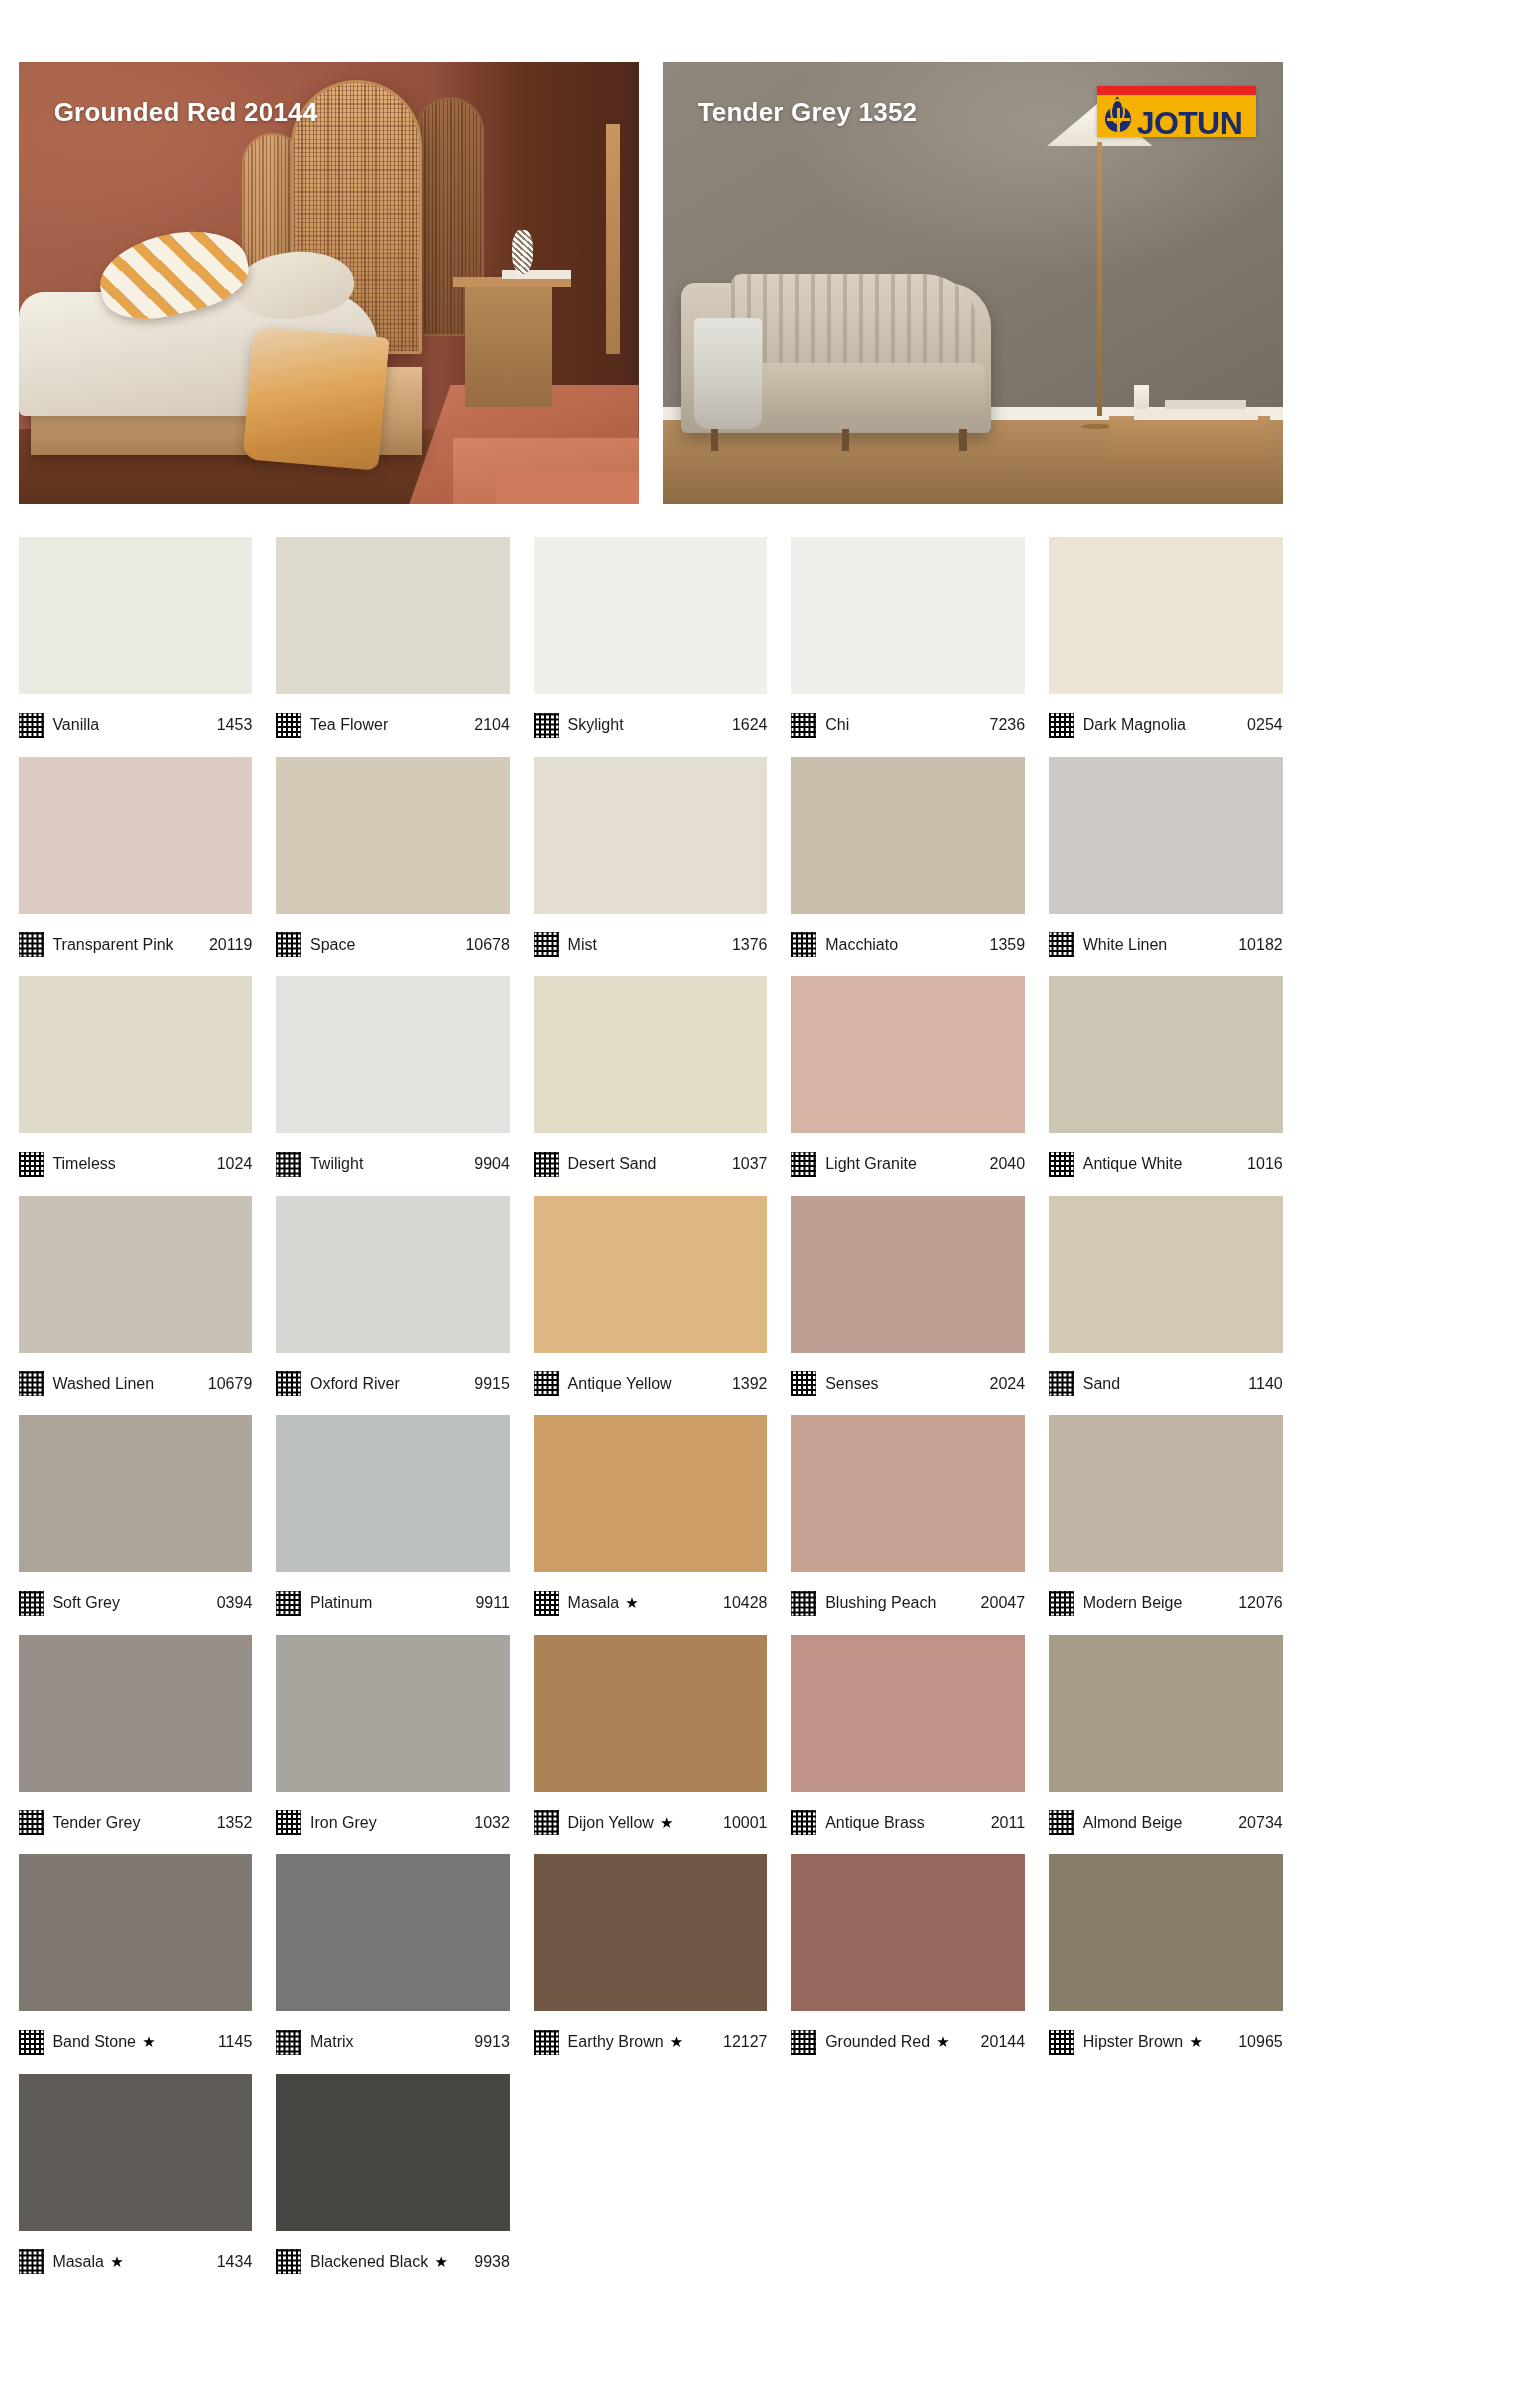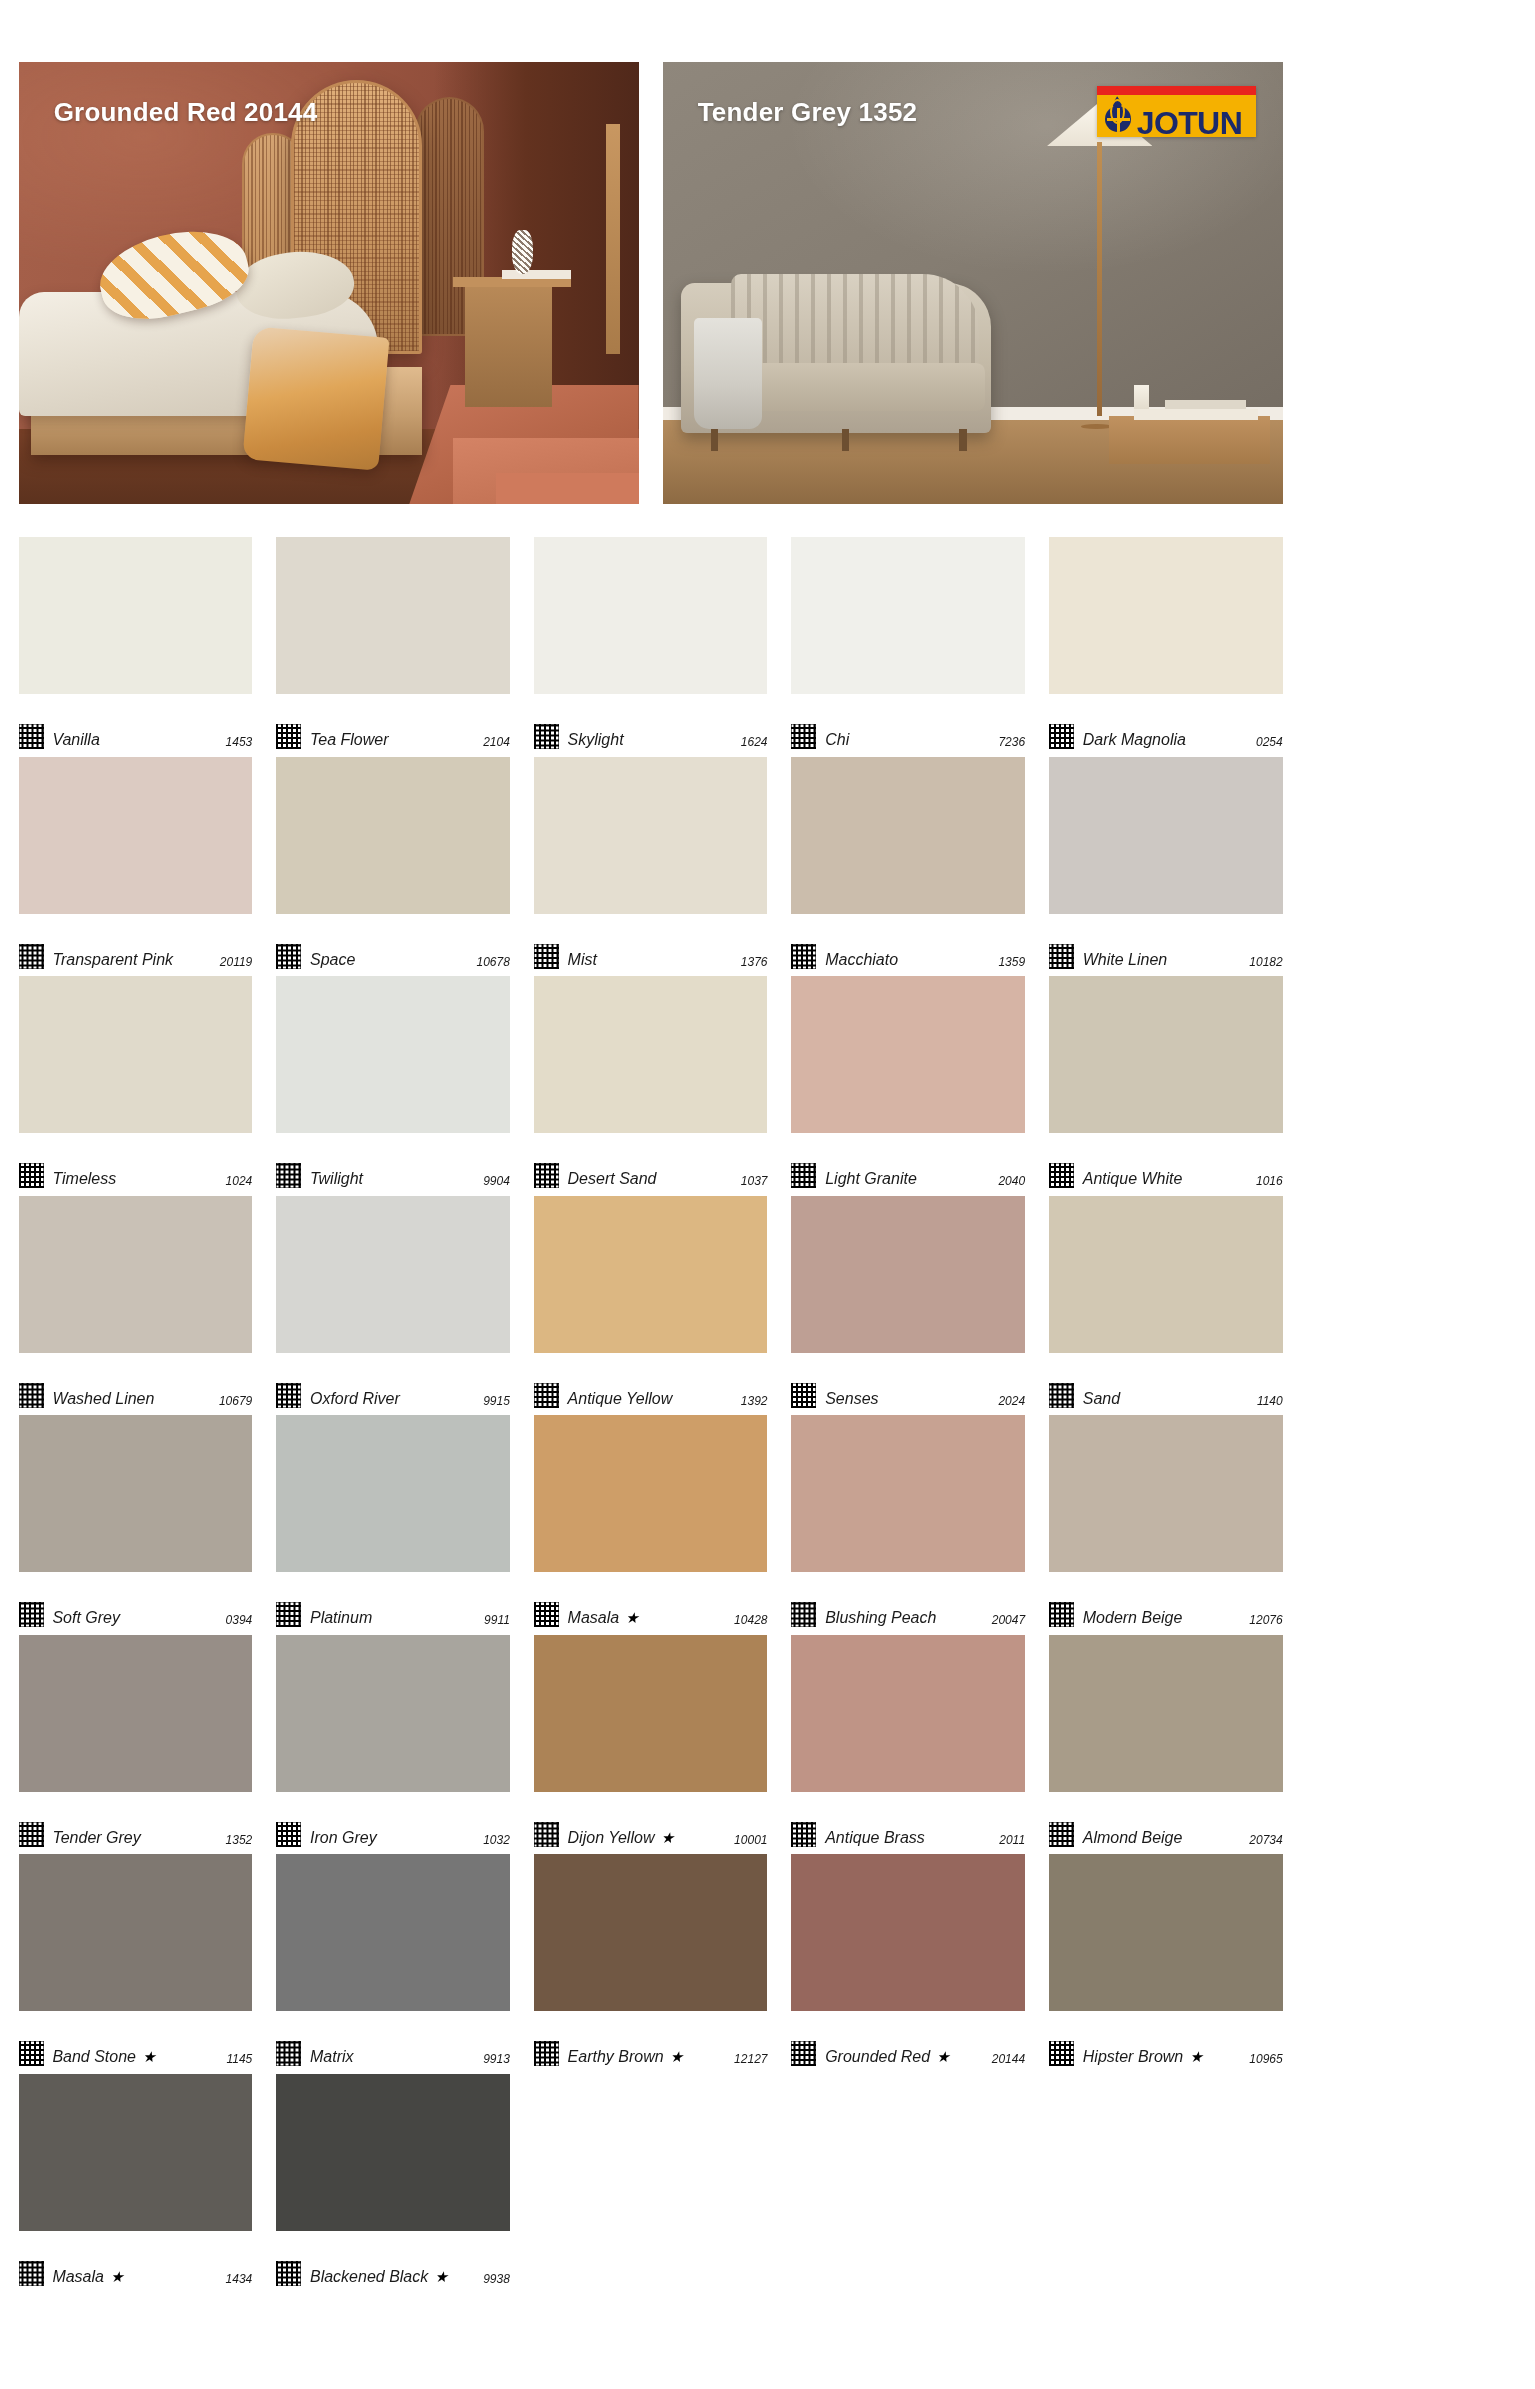--- a/index.html
+++ b/index.html
@@ -311,24 +311,23 @@
   .cell {
     width: 100%;
     margin-bottom: 7.5px;
   }
   .swatch {
     width: 100%;
     height: 157px;
   }
   .swatch-meta {
     display: flex;
-    align-items: flex-end;
+    align-items: center;
     height: 55px;
     padding-top: 7px;
-    font-style: italic;
   }
   .dm-code {
     width: 25px; height: 25px;
     flex: 0 0 auto;
     margin-right: 8.7px;
     background-color: #ffffff;
     background-image:
       repeating-linear-gradient(0deg,  #000 0 2.5px, transparent 2.5px 5px),
       repeating-linear-gradient(90deg, #000 0 2.5px, transparent 2.5px 5px);
     background-size: 5px 5px, 5px 5px;
@@ -344,21 +343,21 @@
     white-space: nowrap;
     font-family: "Liberation Sans", sans-serif;
   }
   .sw-star {
     font-size: 15px;
     color: #000;
     margin-left: 6.2px;
   }
   .sw-num {
     margin-left: auto;
-    font-size: 12px;
+    font-size: 16px;
     color: #1a1a1a;
     font-family: "Liberation Sans", sans-serif;
   }
 </style>
 </head>
 <body>
 
 <div class="page">
 
   <div class="hero-row">

